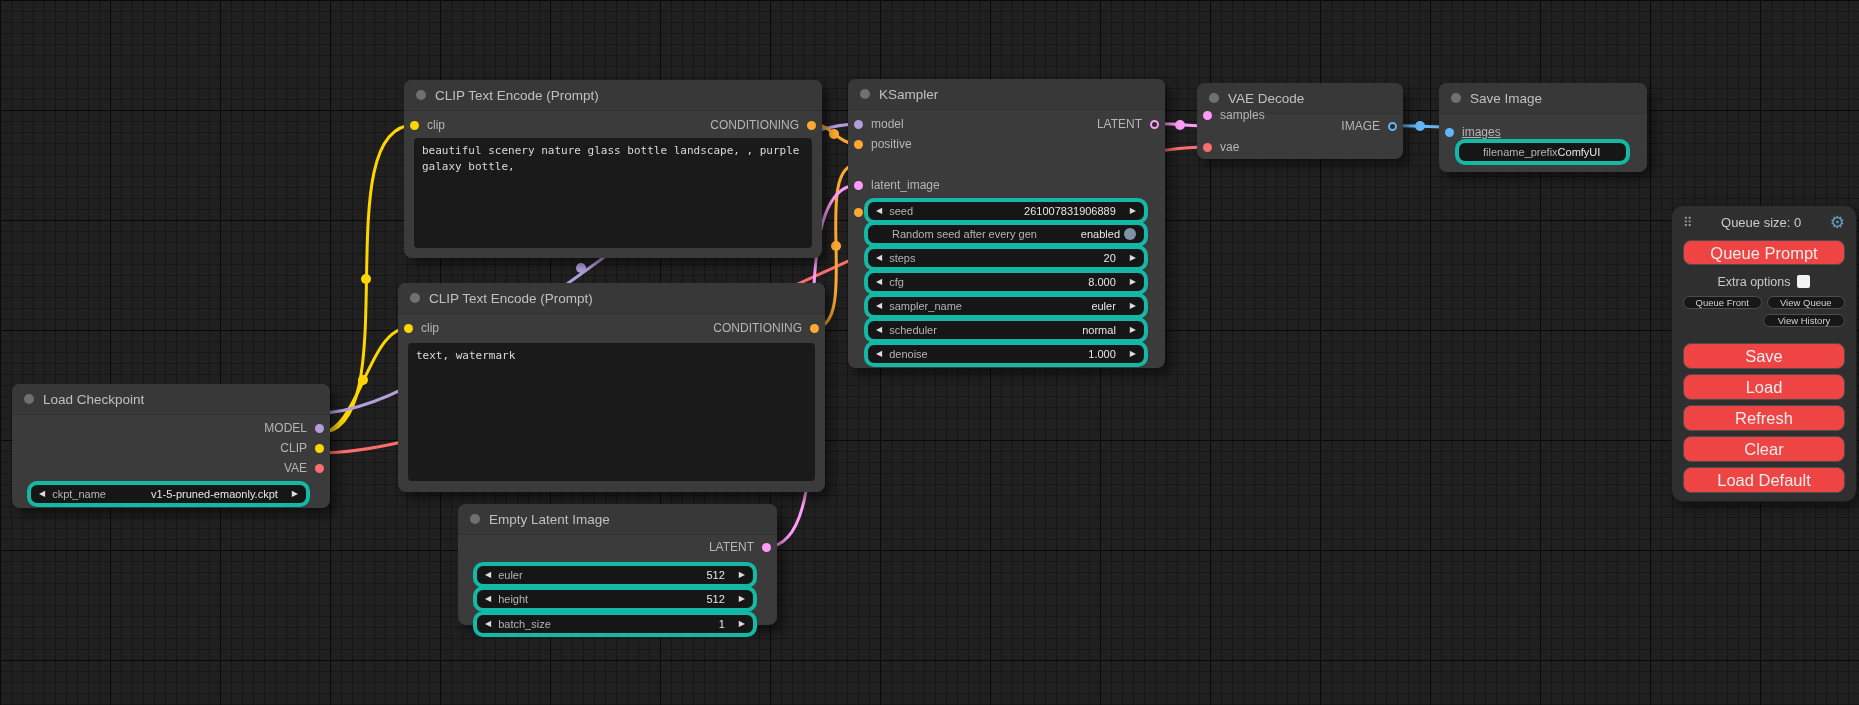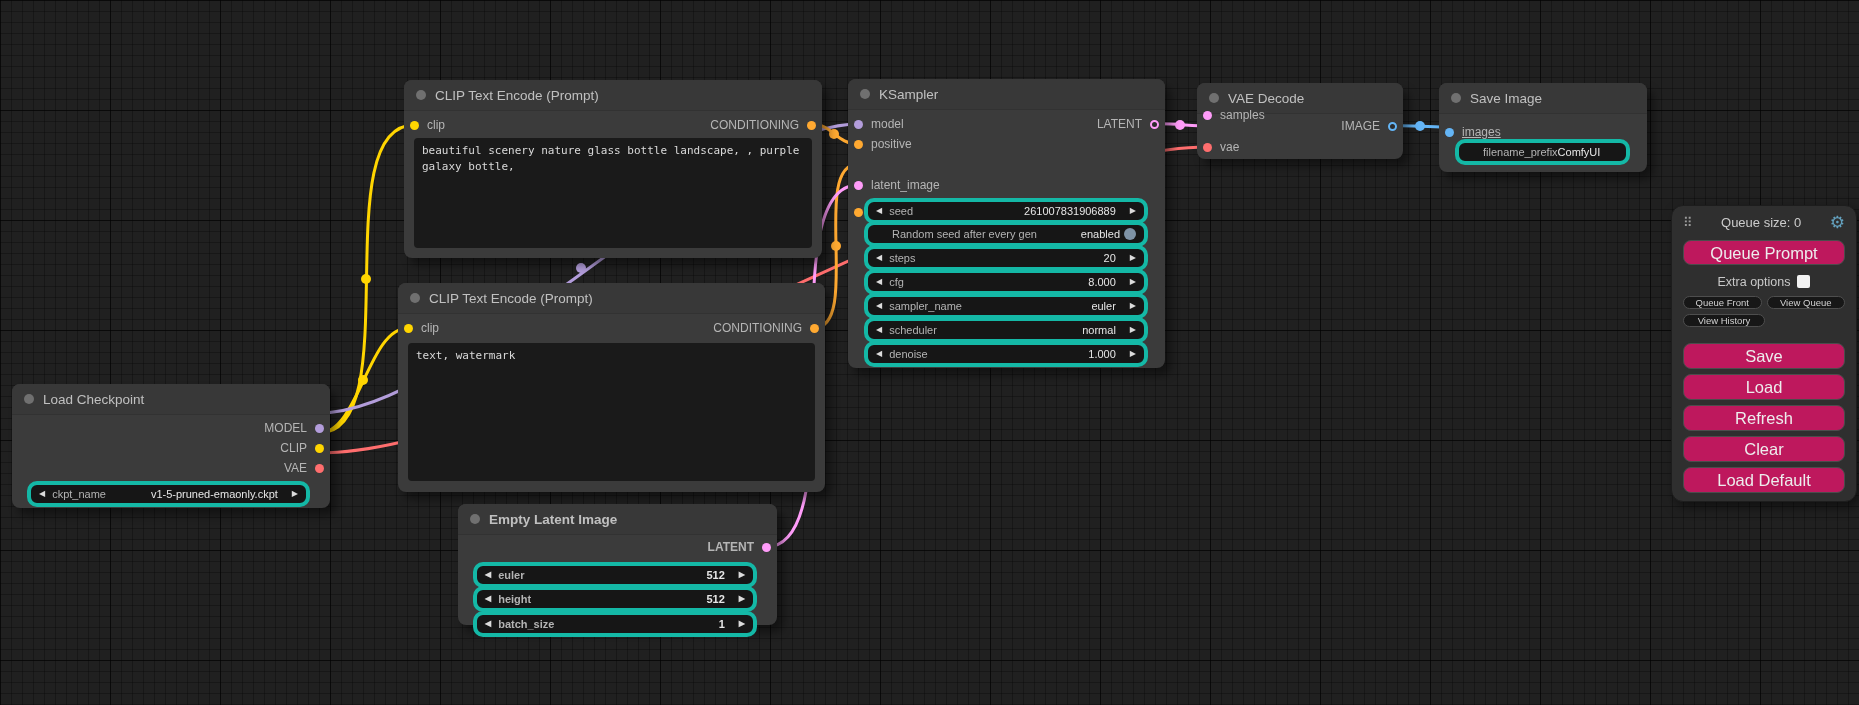--- a/index.html
+++ b/index.html
@@ -50,32 +50,32 @@
 
   .menu{position:absolute;left:1671px;top:205px;width:186px;height:297px;z-index:3;
         background:#2f2f2f;border:1px solid #1d1d1d;border-radius:12px;
         box-shadow:4px 5px 12px rgba(0,0,0,.5);box-sizing:border-box;
         padding:8px 11px;display:flex;flex-direction:column;}
   .mhead{display:flex;align-items:center;height:18px;}
   .drag{color:#9a9a9a;font-size:13px;line-height:1;}
   .qsize{flex:1;text-align:center;color:#cccccc;font-size:13px;}
   .gear{color:#63a0bd;font-size:17px;line-height:1;cursor:pointer;}
   .btn{display:block;width:100%;box-sizing:border-box;height:26px;margin-top:5px;
-        background:#be185d;border:1px solid #4c4c4c;border-radius:8px;
+        background:#ef4444;border:1px solid #4c4c4c;border-radius:8px;
         color:#ededed;font-size:16.5px;font-family:inherit;text-align:center;
         line-height:23px;cursor:pointer;}
   .btn.qp{height:25px;margin-top:9px;}
   .extra{display:flex;align-items:center;justify-content:center;gap:7px;
         margin-top:9px;color:#c9c9c9;font-size:12.5px;height:16px;}
   .cbx{width:13px;height:13px;background:#f2f2f2;border-radius:2px;}
   .srow{display:flex;gap:5px;margin-top:7px;}
   .btn-sm{flex:1;height:13px;background:#171717;border:1px solid #4e4e4e;
         border-radius:7px;color:#d2d2d2;font-size:9.5px;line-height:11px;
         text-align:center;font-family:inherit;padding:0 4px;cursor:pointer;}
-  .hist{margin-top:5px;display:flex;justify-content:flex-start;}
+  .hist{margin-top:5px;display:flex;justify-content:flex-end;}
   .hist .btn-sm{flex:0 0 auto;width:82px;}
   .gap{height:11px;flex:0 0 auto;}
 </style>
 </head>
 <body>
 
 <svg id="wires" width="1859" height="705" viewBox="0 0 1859 705">
   <path d="M319,433 C409,433 324,125 414,125" stroke="#FFD500"></path>
   <path d="M319,433 C359,433 368,328 408,328" stroke="#FFD500"></path>
   <path d="M319,413 C459,413 718,124 858,124" stroke="#B39DDB"></path>
@@ -246,21 +246,21 @@
   <div class="row in" style="top:39px;text-decoration:underline;">
     <span class="sdot c-image"></span>
     <span>images</span>
   </div>
   <div class="pill" style="left:16px;right:17px;top:56px;">
     <span class="wlabel" style="margin-left:16px;">filename_prefix</span>
     <span class="wvalue" style="margin-right:24px;">ComfyUI</span>
   </div>
 </div>
 
-<div class="node" style="left:458px;top:504px;width:319px;height:121px;font-weight:bold;">
+<div class="node" style="left:458px;top:504px;width:319px;height:121px;">
   <div class="ntitle">
     <span class="tdot"></span>
     <span>Empty Latent Image</span>
   </div>
   <div class="row out" style="top:33px;">
     <span>LATENT</span>
     <span class="sdot c-latent"></span>
   </div>
   <div class="pill" style="left:15px;right:20px;top:58px;">
     <span class="arr">◀</span>

